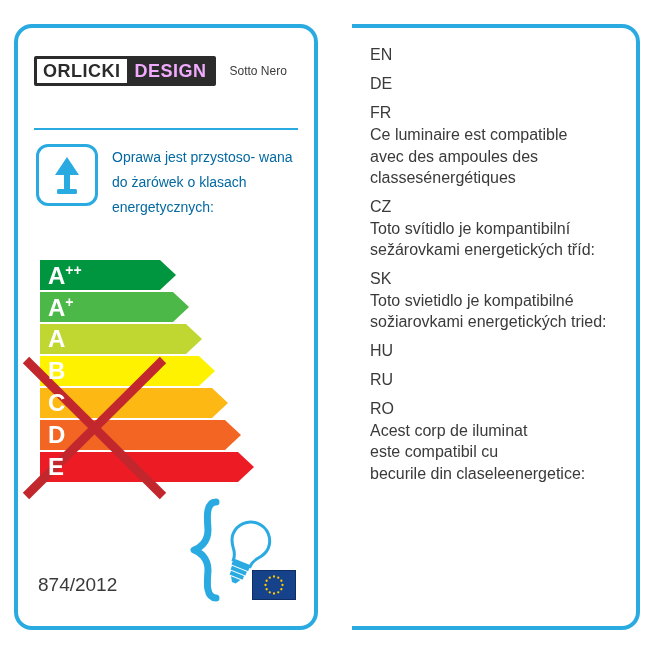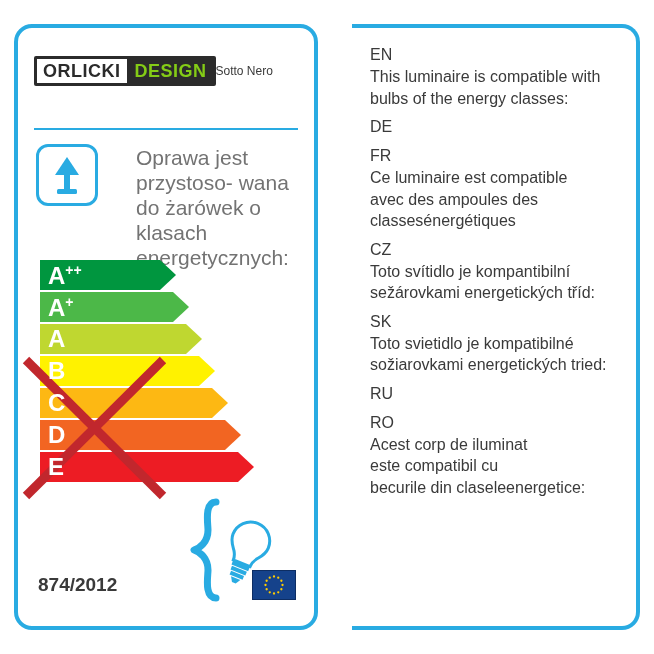--- a/index.html
+++ b/index.html
@@ -35,20 +35,21 @@
   }
 
   .brand-row {
     position: absolute;
     left: 16px;
     top: 26px;
     right: 16px;
     height: 34px;
     display: flex;
     align-items: center;
+    gap: 14px;
   }
 
   .logo {
     display: flex;
     align-items: stretch;
     height: 30px;
     background: #2b2b2b;
     border-radius: 2px;
     padding: 3px;
     box-sizing: border-box;
@@ -59,21 +60,21 @@
     font-weight: bold;
     font-size: 18px;
     letter-spacing: 0.5px;
     display: flex;
     align-items: center;
     padding: 0 6px;
     font-family: "Liberation Sans", sans-serif;
   }
   .logo-design {
     background: #2b2b2b;
-    color: #84cc16;
+    color: #f0abfc;
     font-weight: bold;
     font-size: 18px;
     letter-spacing: 0.5px;
     display: flex;
     align-items: center;
     padding: 0 6px 0 8px;
     font-family: "Liberation Sans", sans-serif;
   }
   .product-name {
     font-size: 12px;
@@ -104,25 +105,24 @@
     height: 62px;
     border: 3px solid #29ABE2;
     border-radius: 12px;
     box-sizing: border-box;
     display: flex;
     align-items: center;
     justify-content: center;
     flex: none;
   }
   .lamp-caption {
-    font-size: 21px;
+    font-size: 14px;
     line-height: 25px;
-    color: #737373;
+    color: #0369a1;
     padding-top: 1px;
-    margin-left: 24px;
   }
 
   
   .energy-wrap {
     position: absolute;
     left: 0;
     top: 232px;
     width: 304px;
     height: 250px;
   }
@@ -182,21 +182,21 @@
     left: 20px;
     right: 18px;
     bottom: 26px;
     display: flex;
     align-items: center;
     justify-content: space-between;
   }
   .reg-number {
     font-size: 19px;
     color: #3a3a3a;
-    font-weight: bold;
+    font-weight: normal;
     font-family: "Liberation Sans", sans-serif;
   }
   .eu-flag {
     width: 44px;
     height: 30px;
     background: #15428b;
     position: relative;
     border: 1px solid #0d2d63;
     box-sizing: border-box;
   }
@@ -337,22 +337,20 @@
           </svg>
       </span>
     </div>
 
   </div>
 
   <div class="right-panel">
     <div id="lang-host">
         <div class="lang-block">
           <div class="lang-code">EN</div>
-          <div class="lang-text">This luminaire is compatible with
-bulbs of the energy classes:</div>
         </div>
         <div class="lang-block">
           <div class="lang-code">DE</div>
         </div>
         <div class="lang-block">
           <div class="lang-code">FR</div>
           <div class="lang-text">Ce luminaire est compatible
 avec des ampoules des
 classesénergétiques</div>
         </div>
@@ -360,20 +358,21 @@
           <div class="lang-code">CZ</div>
           <div class="lang-text">Toto svítidlo je kompantibilní
 sežárovkami energetických tříd:</div>
         </div>
         <div class="lang-block">
           <div class="lang-code">SK</div>
           <div class="lang-text">Toto svietidlo je kompatibilné
 sožiarovkami energetických tried:</div>
         </div>
         <div class="lang-block">
+          <div class="lang-code">HU</div>
         </div>
         <div class="lang-block">
           <div class="lang-code">RU</div>
         </div>
         <div class="lang-block">
           <div class="lang-code">RO</div>
           <div class="lang-text">Acest corp de iluminat
 este compatibil cu
 becurile din claseleenergetice:</div>
         </div>

